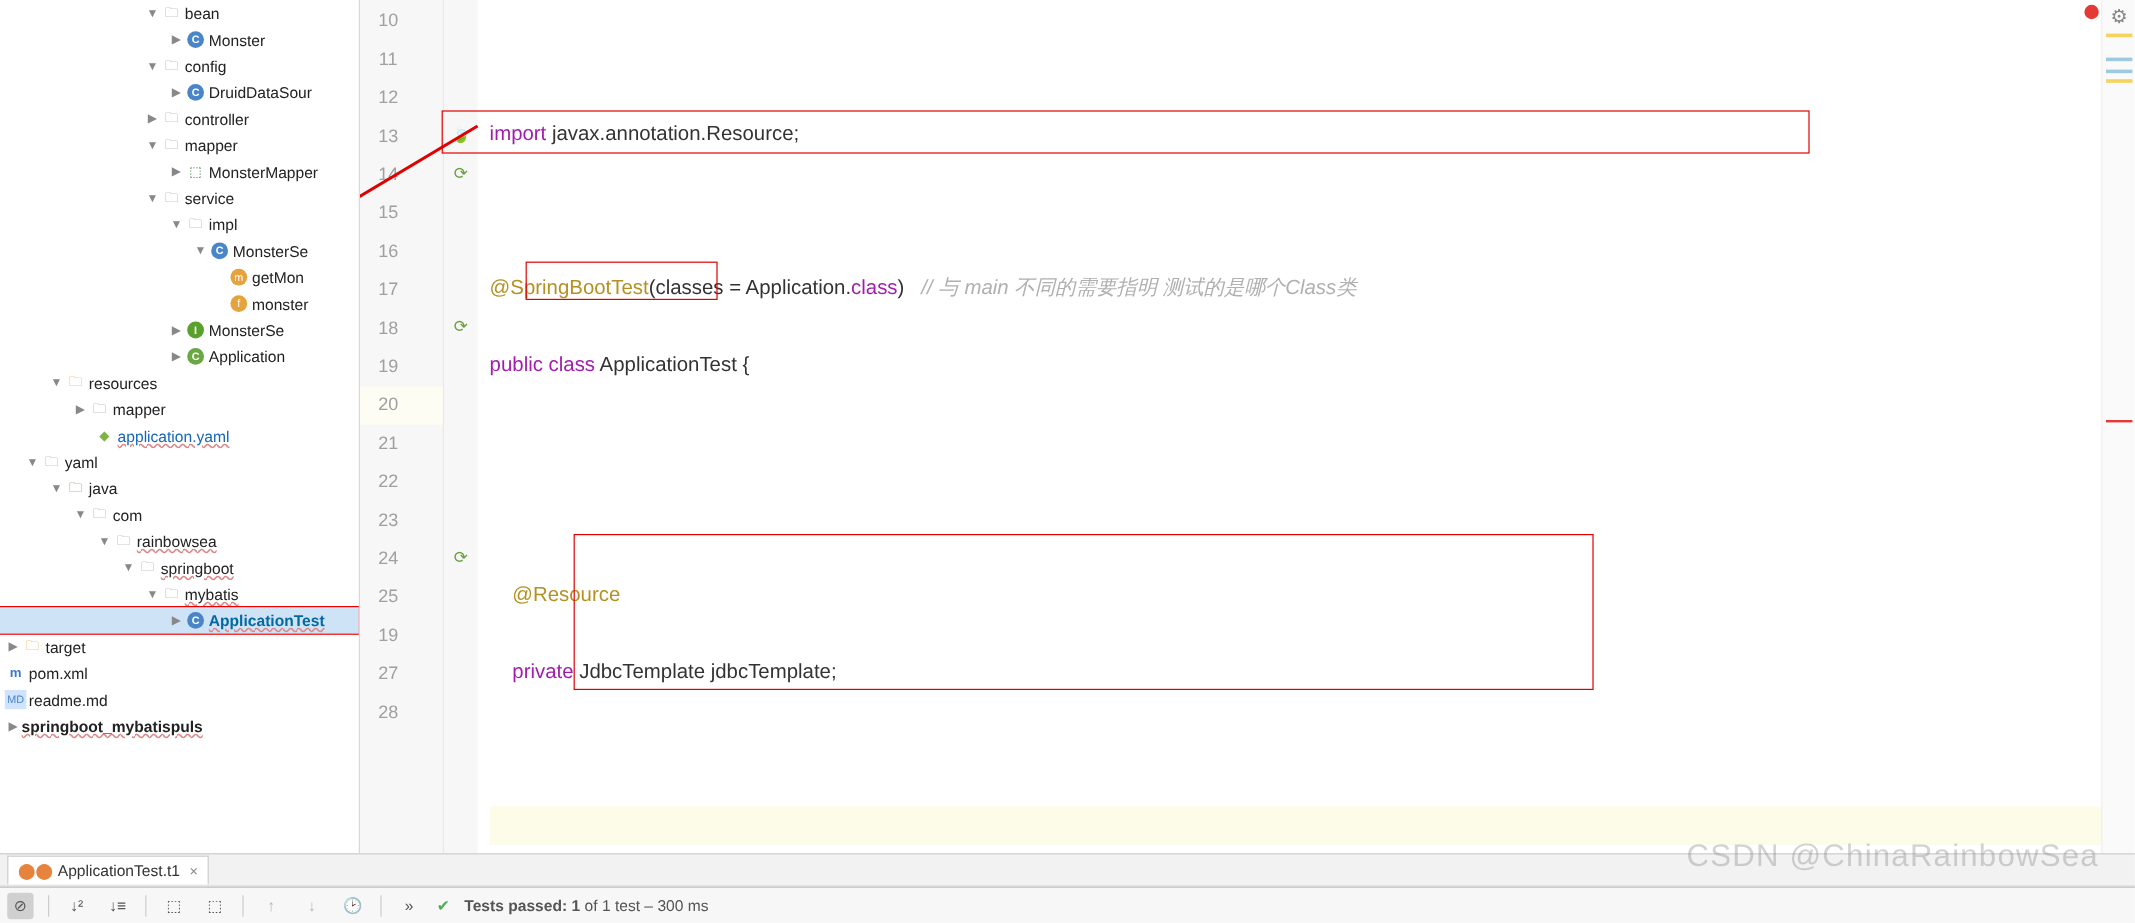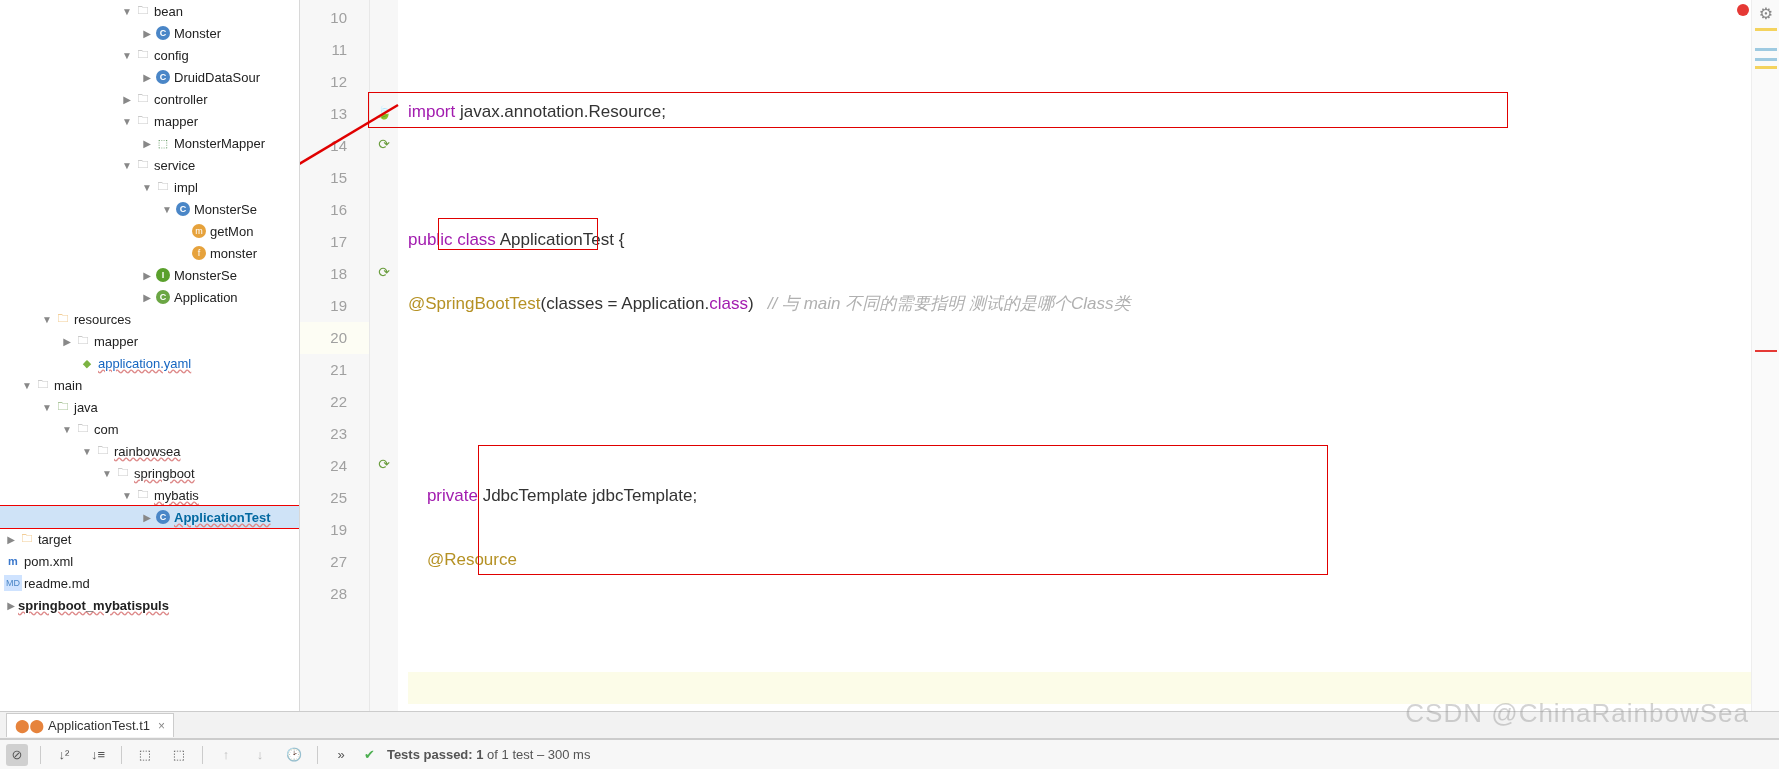--- a/index.html
+++ b/index.html
@@ -16,21 +16,21 @@
 .folder-gray { color:#999; }
 .class-icon { background:#4a86c7; color:#fff; border-radius:50%; width:14px; height:14px; font-size:9px; font-weight:bold; display:inline-flex; align-items:center; justify-content:center; }
 .interface-icon { background:#5aa02c; color:#fff; border-radius:50%; width:14px; height:14px; font-size:9px; font-weight:bold; display:inline-flex; align-items:center; justify-content:center; }
 .method-icon { background:#e6a23c; color:#fff; border-radius:50%; width:14px; height:14px; font-size:9px; }
 .field-icon { background:#c75a5a; color:#fff; border-radius:50%; width:14px; height:14px; font-size:9px; }
 .yaml-icon { color:#7cb342; }
 .blue-text { color:#1565c0; text-decoration:underline; text-decoration-color:#d88; text-decoration-style:wavy; }
 .selected-file { color:#0369a1; font-weight:bold; text-decoration:underline wavy #d88; }
 
 .editor { flex:1; display:flex; background:#fff; position:relative; overflow:hidden; }
-.gutter { width:70px; background:#f7f7f7; border-right:1px solid #e8e8e8; font-family:"JetBrains Mono","Consolas",monospace; font-size:15px; color:#a0a0a0; text-align:right; padding-top:2px; }
+.gutter { width:70px; background:#f7f7f7; border-right:1px solid #e8e8e8; font-family:"JetBrains Mono","Consolas",monospace; font-size:15px; color:#a0a0a0; text-align:center; padding-top:2px; }
 .gutter .ln { height:32px; line-height:32px; padding-right:22px; position:relative; }
 .gutter .ln.hl { background:#fdfdf4; }
 .gutter-mark { width:28px; background:#f7f7f7; }
 .gutter-mark div { height:32px; display:flex; align-items:center; justify-content:center; color:#6b9e3f; }
 .code { flex:1; font-family:"JetBrains Mono","Consolas",monospace; font-size:17px; line-height:32px; white-space:pre; padding-left:10px; position:relative; }
 .code .line { height:32px; }
 .code .line.hl { background:#fcfce8; }
 .kw { color:#a21caf; }
 .ann { color:#b59124; }
 .comment { color:#b0b0b0; font-style:italic; }
@@ -153,21 +153,21 @@
           <span class="icon folder-gray">🗀</span>
           <span class="label">mapper</span>
         </div>
       <div class="tree-item" style="padding-left:78px">
           <span class="icon yaml-icon">◆</span>
           <span class="label blue-text">application.yaml</span>
         </div>
       <div class="tree-item" style="padding-left:20px">
           <span class="arrow">▼</span>
           <span class="icon folder-gray">🗀</span>
-          <span class="label">main</span>
+          <span class="label">yaml</span>
         </div>
       <div class="tree-item" style="padding-left:40px">
           <span class="arrow">▼</span>
           <span class="icon" style="color:#5a8f3d">🗀</span>
           <span class="label">java</span>
         </div>
       <div class="tree-item" style="padding-left:60px">
           <span class="arrow">▼</span>
           <span class="icon folder-gray">🗀</span>
           <span class="label">com</span>
@@ -253,26 +253,26 @@
         <div style="font-size:14px">⟳</div>
         <div></div>
           <div></div>
           <div></div>
           <div></div>
       </div>
       <div class="code">
 <div class="line"></div>
 <div class="line"><span class="kw">import</span> javax.annotation.Resource;</div>
 <div class="line"></div>
+<div class="line"><span class="ann">@SpringBootTest</span><span>(classes = Application.</span><span class="kw">class</span><span>)</span>   <span class="comment">// 与 main 不同的需要指明 测试的是哪个Class类</span></div>
 <div class="line"><span class="kw">public class</span><span> ApplicationTest {</span></div>
-<div class="line"><span class="ann">@SpringBootTest</span><span>(classes = Application.</span><span class="kw">class</span><span>)</span>   <span class="comment">// 与 main 不同的需要指明 测试的是哪个Class类</span></div>
-<div class="line"></div>
-<div class="line"></div>
+<div class="line"></div>
+<div class="line"></div>
+<div class="line">    <span class="ann">@Resource</span></div>
 <div class="line">    <span class="kw">private</span><span> JdbcTemplate jdbcTemplate;</span></div>
-<div class="line">    <span class="ann">@Resource</span></div>
 <div class="line"></div>
 <div class="line hl"></div>
 
 
 
 
 
 
 
 

